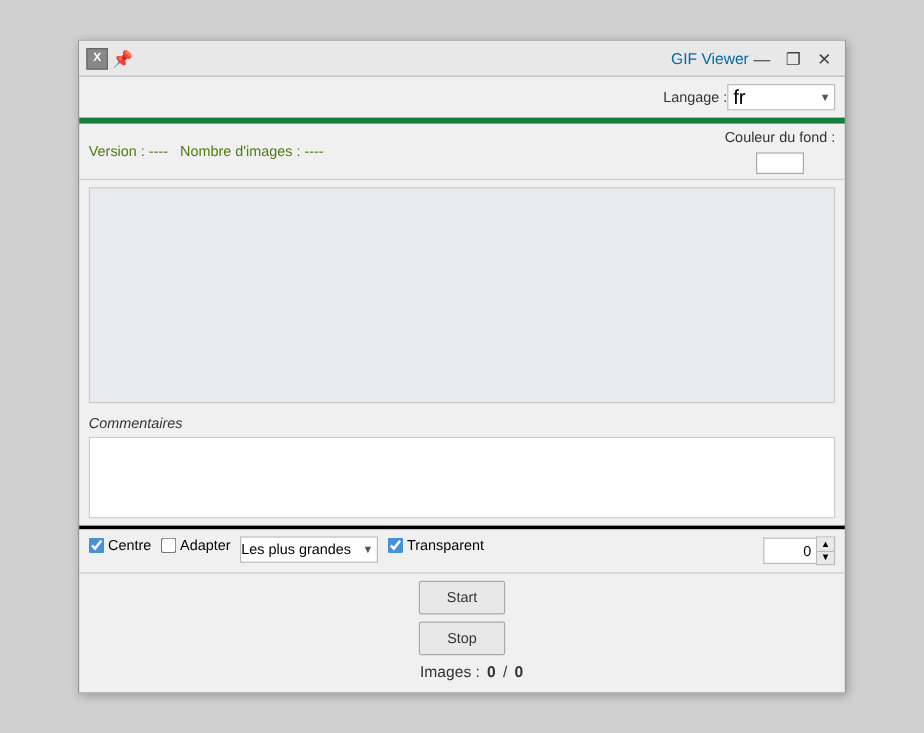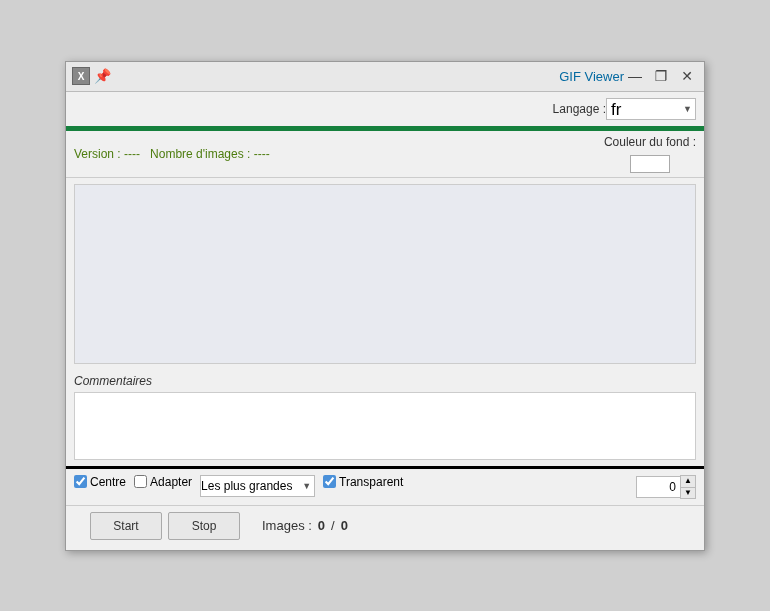--- a/index.html
+++ b/index.html
@@ -228,23 +228,24 @@
       padding: 0;
       line-height: 1;
     }
     .spinner-btn + .spinner-btn {
       border-top: 1px solid #bbb;
     }
 
     .actions-row {
       display: flex;
       align-items: center;
-      padding: 6px 24px 10px;
+      padding: 6px 4px 10px;
       gap: 6px;
       border-top: 1px solid #ccc;
+      flex-direction: column;
     }
     .action-btn {
       width: 72px;
       height: 28px;
       border: 1px solid #aaa;
       background: #e8e8e8;
       cursor: pointer;
       font-size: 12px;
       color: #333;
       border-radius: 2px;

